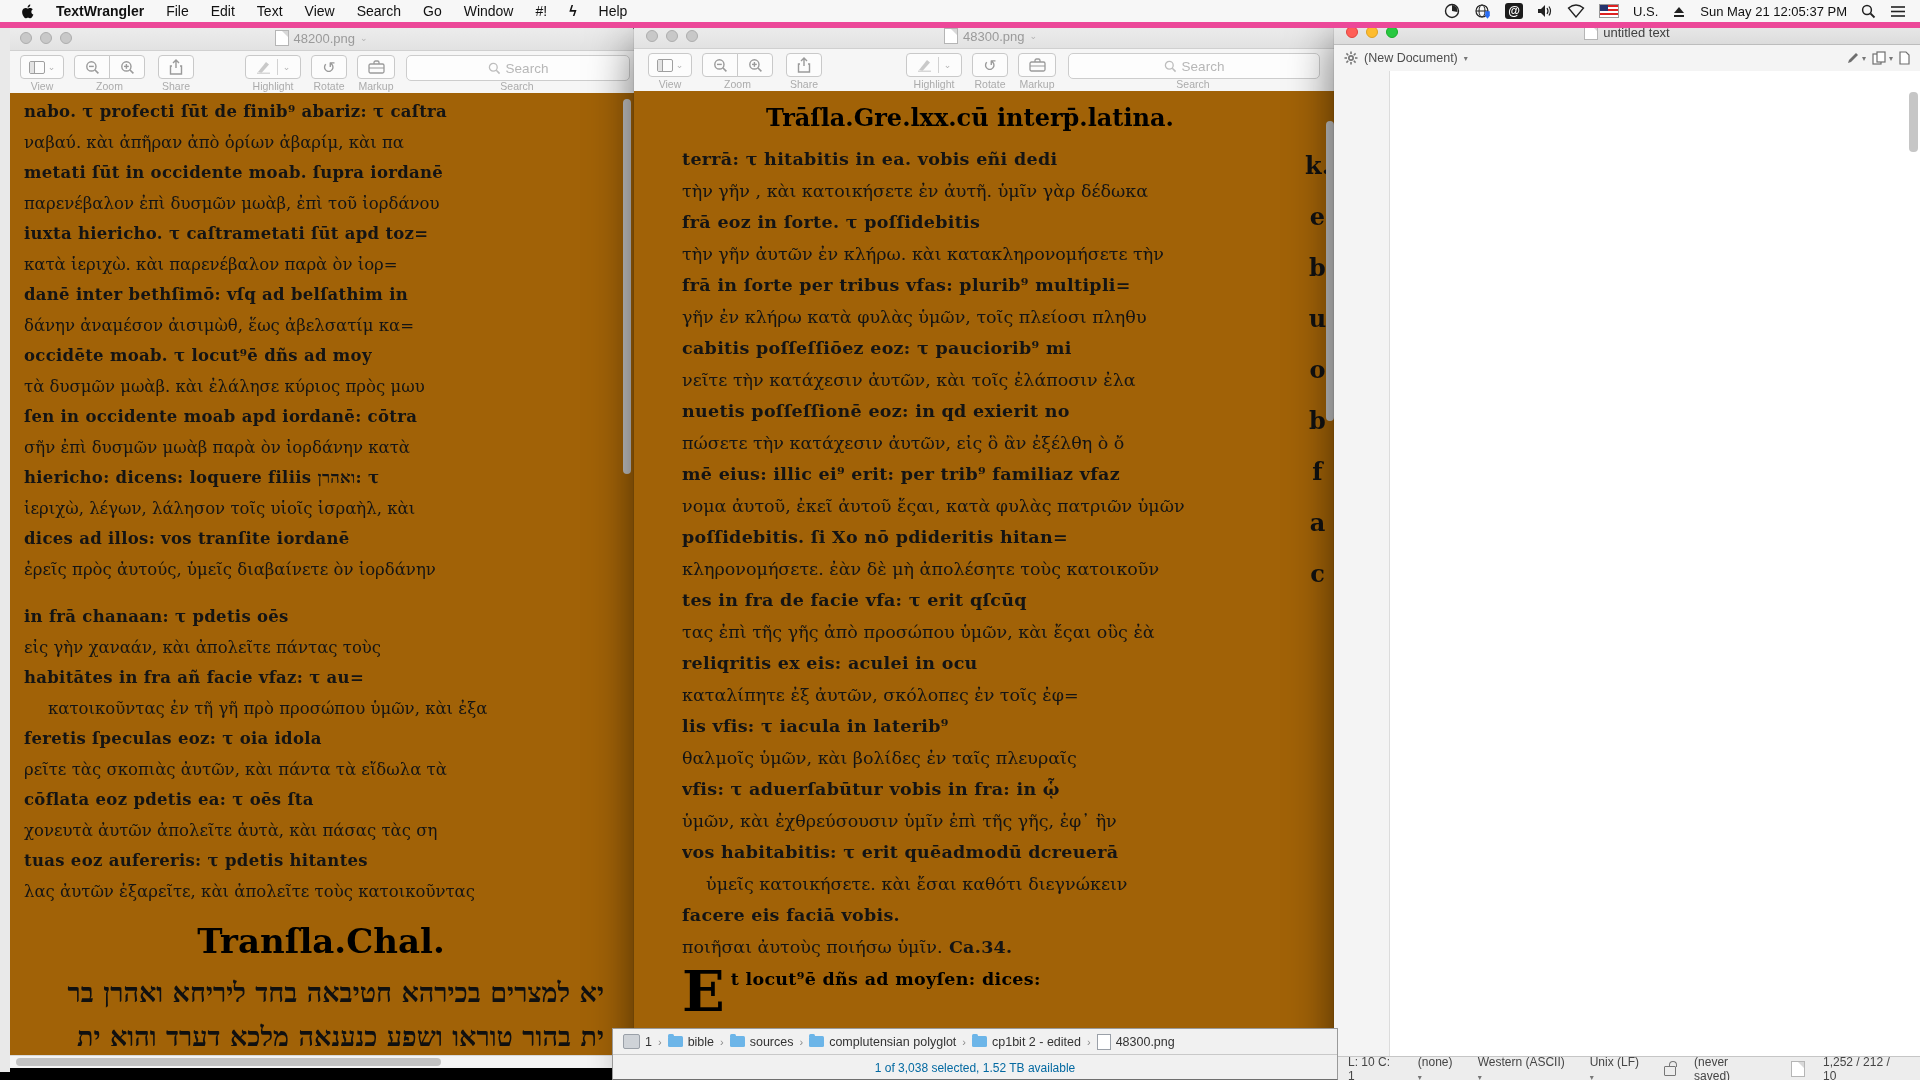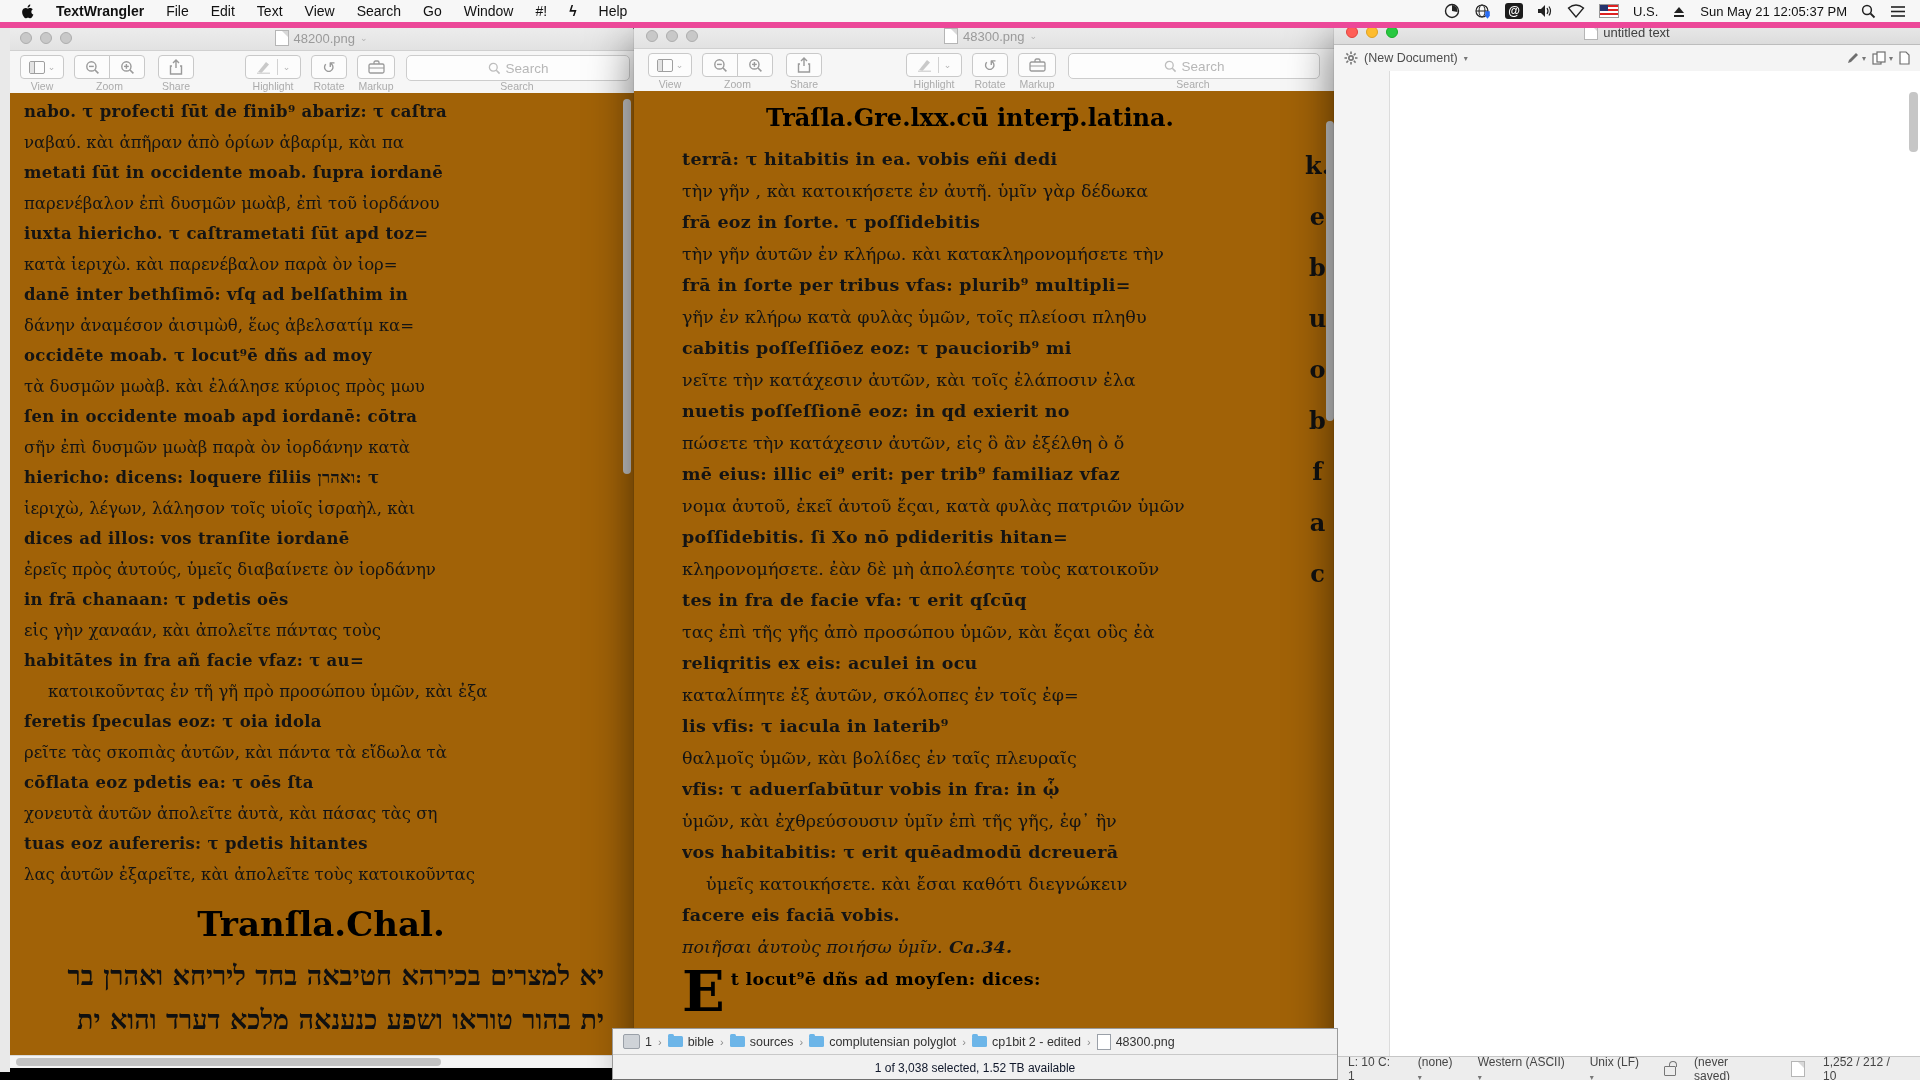--- a/index.html
+++ b/index.html
@@ -24,21 +24,21 @@
   #finder-bottom{position:absolute;left:612px;top:1028px;width:726px;height:52px;z-index:40;
     background:#f1f1f1;border:1px solid #9a9a9a;border-bottom-color:#6f6f6f;box-sizing:border-box;}
   #path-bar{height:25px;display:flex;align-items:center;gap:6px;padding:0 10px;border-bottom:1px solid #c9c9c9;
     font-size:12.5px;color:#333;}
   .path-item{display:flex;align-items:center;gap:5px;}
   .path-sep{color:#8a8a8a;font-size:11px;}
   .ic-disk{width:15px;height:13px;background:#cfd3d8;border:1px solid #9aa0a8;border-radius:2px;}
   .ic-folder{width:15px;height:11px;background:#6cb5e8;border-radius:1.5px;position:relative;}
   .ic-folder::before{content:"";position:absolute;left:0;top:-2.5px;width:6px;height:3px;background:#6cb5e8;border-radius:1.5px 1.5px 0 0;}
   .ic-file{width:12px;height:14px;background:#fff;border:1px solid #9aa0a8;position:relative;}
-  #finder-status{height:25px;display:flex;align-items:center;justify-content:center;font-size:12px;color:#0f172a;}
+  #finder-status{height:25px;display:flex;align-items:center;justify-content:center;font-size:12px;color:#0369a1;}
   
   .window{position:absolute;box-sizing:border-box;border-radius:5px 5px 0 0;
     box-shadow:0 18px 45px rgba(0,0,0,.55),0 0 1px rgba(0,0,0,.6);}
   .titlebar{height:24px;background:linear-gradient(#ededed,#e2e2e2);border-bottom:1px solid #d0d0d0;
     border-radius:5px 5px 0 0;position:relative;display:flex;align-items:center;justify-content:center;}
   .lights{position:absolute;left:12px;top:6px;display:flex;gap:8px;}
   .light{width:12px;height:12px;border-radius:50%;box-sizing:border-box;}
   .light.inactive{background:#c8c8c8;border:1px solid #adadad;}
   .lr{background:#ff5f57;border:1px solid #e0443e;}
   .ly{background:#febc2e;border:1px solid #dea123;}
@@ -256,21 +256,21 @@
         <div class="scan-line latin" style="line-height: 30.5px;">danē inter bethſimō: vſq ad belſathim in</div>
         <div class="scan-line greek" style="line-height: 30.5px;">δάνην ἀναμέσον ἀισιμὼθ, ἕως ἀβελσατίμ κα=</div>
         <div class="scan-line latin" style="line-height: 30.5px;">occidēte moab. τ locut⁹ē dñs ad moy</div>
         <div class="scan-line greek" style="line-height: 30.5px;">τὰ δυσμῶν μωὰβ. κὰι ἐλάλησε κύριος πρὸς μωυ</div>
         <div class="scan-line latin" style="line-height: 30.5px;">ſen in occidente moab apd iordanē: cōtra</div>
         <div class="scan-line greek" style="line-height: 30.5px;">σῆν ἐπὶ δυσμῶν μωὰβ παρὰ ὸν ἰορδάνην κατὰ</div>
         <div class="scan-line latin" style="line-height: 30.5px;">hiericho: dicens: loquere filiis ואהרן: τ</div>
         <div class="scan-line greek" style="line-height: 30.5px;">ἱεριχὼ, λέγων, λάλησον τοῖς υἱοῖς ἰσραὴλ, κὰι</div>
         <div class="scan-line latin" style="line-height: 30.5px;">dices ad illos: vos tranſite iordanē</div>
         <div class="scan-line greek" style="line-height: 30.5px;">ἐρεῖς πρὸς ἀυτούς, ὑμεῖς διαβαίνετε ὸν ἰορδάνην</div>
-        <div class="scan-line latin" style="line-height: 30.5px;">in frā chanaan: τ pdetis oēs</div>
+        <div class="scan-line latin" style="line-height: 30.5px; margin-top: 17px;">in frā chanaan: τ pdetis oēs</div>
         <div class="scan-line greek" style="line-height: 30.5px;">εἰς γὴν χαναάν, κὰι ἀπολεῖτε πάντας τοὺς</div>
         <div class="scan-line latin" style="line-height: 30.5px;">habitātes in fra añ facie vfaz: τ au=</div>
         <div class="scan-line greek" style="line-height: 30.5px; margin-left: 24px;">κατοικοῦντας ἐν τῆ γῆ πρὸ προσώπου ὑμῶν, κὰι ἐξα</div>
         <div class="scan-line latin" style="line-height: 30.5px;">feretis ſpeculas eoz: τ oia idola</div>
         <div class="scan-line greek" style="line-height: 30.5px;">ρεῖτε τὰς σκοπιὰς ἀυτῶν, κὰι πάντα τὰ εἴδωλα τὰ</div>
         <div class="scan-line latin" style="line-height: 30.5px;">cōflata eoz pdetis ea: τ oēs ſta</div>
         <div class="scan-line greek" style="line-height: 30.5px;">χονευτὰ ἀυτῶν ἀπολεῖτε ἀυτὰ, κὰι πάσας τὰς ση</div>
         <div class="scan-line latin" style="line-height: 30.5px;">tuas eoz aufereris: τ pdetis hitantes</div>
         <div class="scan-line greek" style="line-height: 30.5px;">λας ἀυτῶν ἐξαρεῖτε, κὰι ἀπολεῖτε τοὺς κατοικοῦντας</div>
       </div>
@@ -379,21 +379,21 @@
         <div class="scan-line greek" style="line-height: 31.5px;">τας ἐπὶ τῆς γῆς ἀπὸ προσώπου ὑμῶν, κὰι ἔςαι οὓς ἐὰ</div>
         <div class="scan-line latin" style="line-height: 31.5px;">reliqritis ex eis: aculei in ocu</div>
         <div class="scan-line greek" style="line-height: 31.5px;">καταλίπητε ἐξ ἀυτῶν, σκόλοπες ἐν τοῖς ἐφ=</div>
         <div class="scan-line latin" style="line-height: 31.5px;">lis vfis: τ iacula in laterib⁹</div>
         <div class="scan-line greek" style="line-height: 31.5px;">θαλμοῖς ὑμῶν, κὰι βολίδες ἐν ταῖς πλευραῖς</div>
         <div class="scan-line latin" style="line-height: 31.5px;">vfis: τ aduerſabūtur vobis in fra: in ᾧ</div>
         <div class="scan-line greek" style="line-height: 31.5px;">ὑμῶν, κὰι ἐχθρεύσουσιν ὑμῖν ἐπὶ τῆς γῆς, ἐφ᾽ ἣν</div>
         <div class="scan-line latin" style="line-height: 31.5px;">vos habitabitis: τ erit quēadmodū dcreuerā</div>
         <div class="scan-line greek" style="line-height: 31.5px; margin-left: 24px;">ὑμεῖς κατοικήσετε. κὰι ἔσαι καθότι διεγνώκειν</div>
         <div class="scan-line latin" style="line-height: 31.5px;">facere eis faciā vobis.</div>
-        <div class="scan-line greek" style="line-height: 31.5px; font-style: italic;">ποιῆσαι ἀυτοὺς ποιήσω ὑμῖν.<span class="chap"> Ca.34.</span></div>
+        <div class="scan-line greek" style="line-height: 31.5px;">ποιῆσαι ἀυτοὺς ποιήσω ὑμῖν.<span class="chap"> Ca.34.</span></div>
       </div>
     <div class="dropline" style="padding:6px 60px 0 48px;">
       <span class="dropcap">E</span>
       <span class="scan-line latin" style="flex:1;font-family:'DejaVu Serif',serif;font-size:17.5px;">t locut⁹ē dñs ad moyſen: dices:</span>
     </div>
     <div class="edge-col" style="top:60px;" id="edge-letters">
         <div>k.</div>
         <div>e</div>
         <div>b</div>
         <div>u</div>

